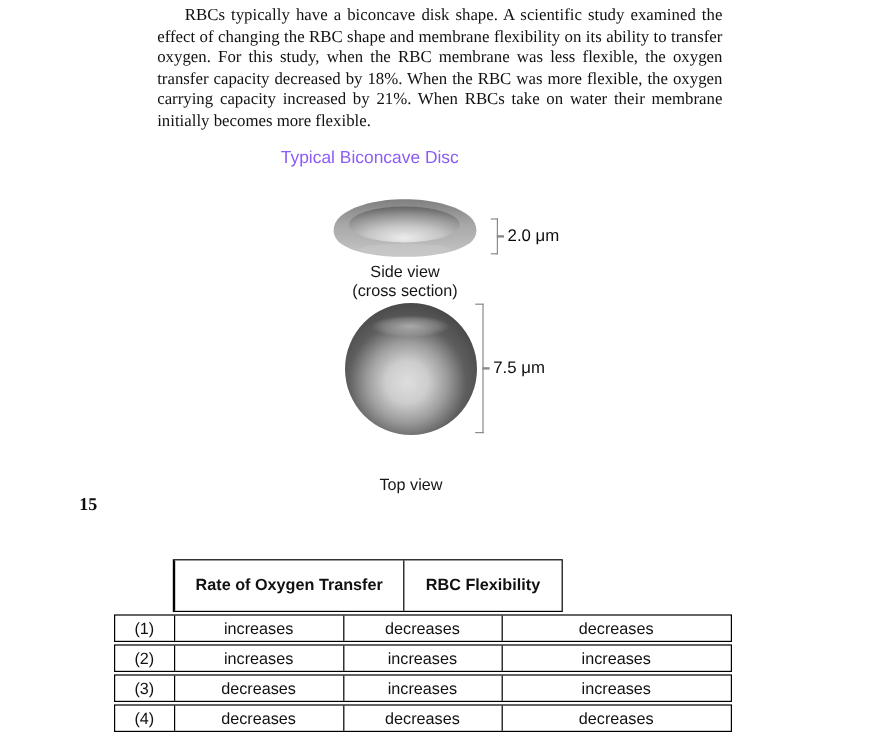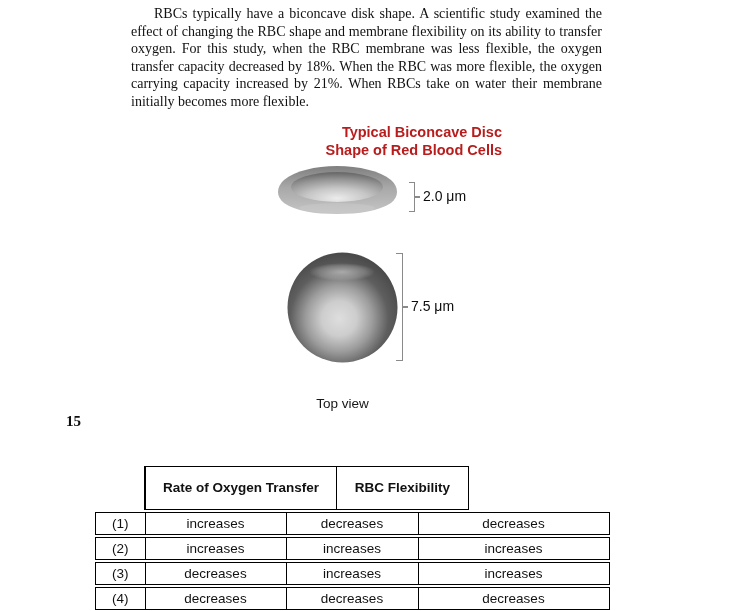--- a/index.html
+++ b/index.html
@@ -8,22 +8,22 @@
     color:#111; font-family:"Liberation Sans", sans-serif; overflow:hidden;
   }
   
   .passage {
     position:absolute; left:131px; top:5px; width:471px; margin:0;
     font-family:"Liberation Serif", serif; font-size:14px; line-height:17.6px;
     text-align:justify; text-indent:23px; color:#111;
   }
   
   .fig-title {
-    position:absolute; left:234px; top:123px; width:268px; text-align:right;
-    font-weight:bold; font-size:14.5px; line-height:18px; color:#b91c1c;
+    position:absolute; left:234px; top:123px; width:268px; text-align:left;
+    font-weight:normal; font-size:14.5px; line-height:18px; color:#8b5cf6;
   }
   .side-svg { position:absolute; left:275px; top:164px; }
   .top-svg  { position:absolute; left:287px; top:252px; }
   .caption  { position:absolute; text-align:center; font-size:13.5px; line-height:16px; color:#161616; }
   .side-caption { left:275px; top:219px; width:125px; }
   .top-caption  { left:287px; top:366px; width:111px;margin-top:30px; }
   .bracket { position:absolute; border:1.5px solid #8a8a8a; border-left:none; box-sizing:border-box; }
   .b-side { left:409px; top:182px; width:6px; height:30px; }
   .b-top  { left:396px; top:253px; width:7px; height:108px; }
   .tick { position:absolute; height:1.5px; background:#8a8a8a; }
@@ -69,21 +69,20 @@
 </style>
 </head>
 <body>
 
 <div class="page">
 
   <p class="passage">RBCs typically have a biconcave disk shape. A scientific study examined the effect of changing the RBC shape and membrane flexibility on its ability to transfer oxygen. For this study, when the RBC membrane was less flexible, the oxygen transfer capacity decreased by 18%. When the RBC was more flexible, the oxygen carrying capacity increased by 21%. When RBCs take on water their membrane initially becomes more flexible.</p>
 
   <div class="fig-title">
     <span>Typical Biconcave Disc</span><br>
-    <span>Shape of Red Blood Cells</span>
   </div>
 
   <svg class="side-svg" width="125" height="52" viewBox="0 0 125 52">
     <defs>
       <linearGradient id="svBody" x1="0" y1="0" x2="0" y2="1">
         <stop offset="0" stop-color="#7f7f7f"></stop>
         <stop offset="0.45" stop-color="#a8a8a8"></stop>
         <stop offset="1" stop-color="#c6c6c6"></stop>
       </linearGradient>
       <radialGradient id="svDip" cx="0.5" cy="0.88" r="0.85">
@@ -93,20 +92,24 @@
         <stop offset="1" stop-color="#6a6a6a"></stop>
       </radialGradient>
     </defs>
     <path d="M 62,2 C 84,2 105,7 116,16 C 124,23 124,33 116,39 C 104,47 84,50 62,50 C 40,50 20,47 9,39 C 1,33 1,23 9,16 C 20,7 40,2 62,2 Z" fill="url(#svBody)"></path>
     <ellipse cx="62" cy="23" rx="46" ry="15" fill="url(#svDip)"></ellipse>
     <ellipse cx="62" cy="44" rx="38" ry="5" fill="#cccccc" opacity="0.45"></ellipse>
   </svg>
   <div class="bracket b-side"></div>
   <div class="tick t-side"></div>
   <span class="mlabel m-side">2.0 μm</span>
+  <div class="caption side-caption">
+    <span>Side view</span><br>
+    <span>(cross section)</span>
+  </div>
 
   <svg class="top-svg" width="111" height="111" viewBox="0 0 111 111">
     <defs>
       <radialGradient id="tvBody" cx="0.47" cy="0.60" r="0.72">
         <stop offset="0" stop-color="#dedede"></stop>
         <stop offset="0.22" stop-color="#cdcdcd"></stop>
         <stop offset="0.42" stop-color="#9c9c9c"></stop>
         <stop offset="0.62" stop-color="#5e5e5e"></stop>
         <stop offset="0.82" stop-color="#4a4a4a"></stop>
         <stop offset="1" stop-color="#5d5d5d"></stop>

